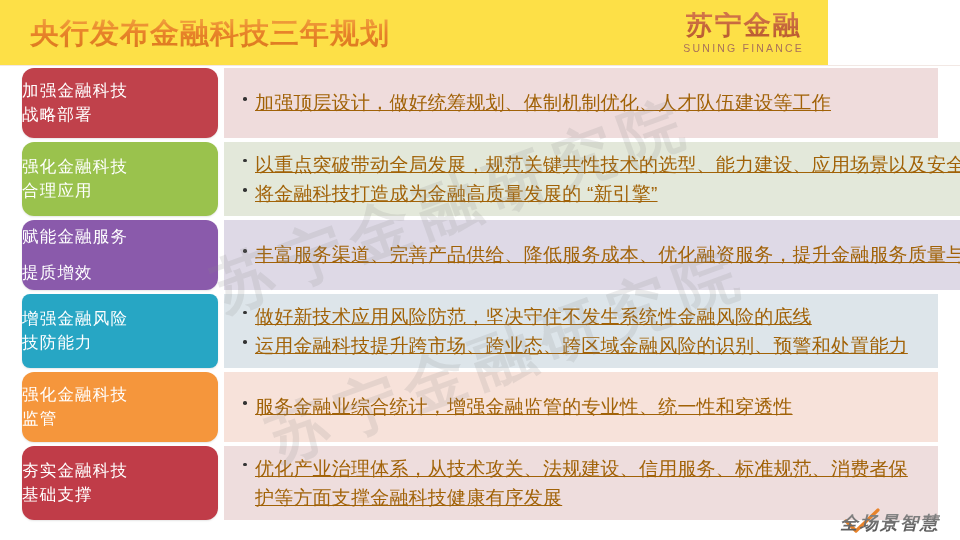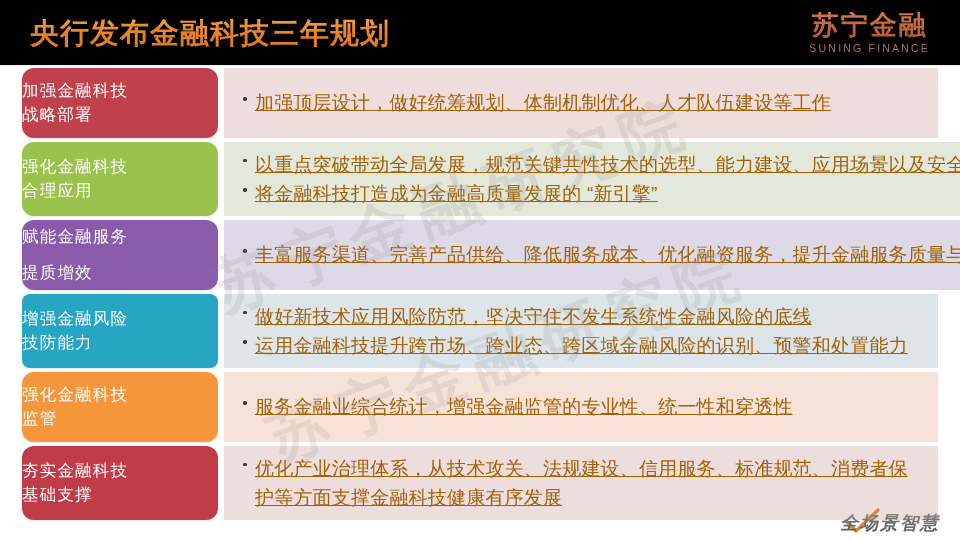--- a/index.html
+++ b/index.html
@@ -12,28 +12,28 @@
     height: 540px;
     overflow: hidden;
     font-family: "Liberation Sans", "DejaVu Sans", sans-serif;
     position: relative;
   }
 
   
   .header {
     position: absolute;
     left: 0; top: 0;
-    width: 960px;
+    width: 828px;
     height: 66px;
-    background: #000000;
+    background: #fde047;
     display: flex;
     align-items: center;
     justify-content: space-between;
     box-sizing: border-box;
-    padding: 0 24px 0 30px;
+    padding: 0 18px 0 30px;
   }
   .page-title {
     font-size: 29px;
     font-weight: bold;
     letter-spacing: 1px;
     line-height: 1;
     background: linear-gradient(180deg, #f0a13c 0%, #e8832a 45%, #dd7a20 100%);
     -webkit-background-clip: text;
     background-clip: text;
     color: transparent;

